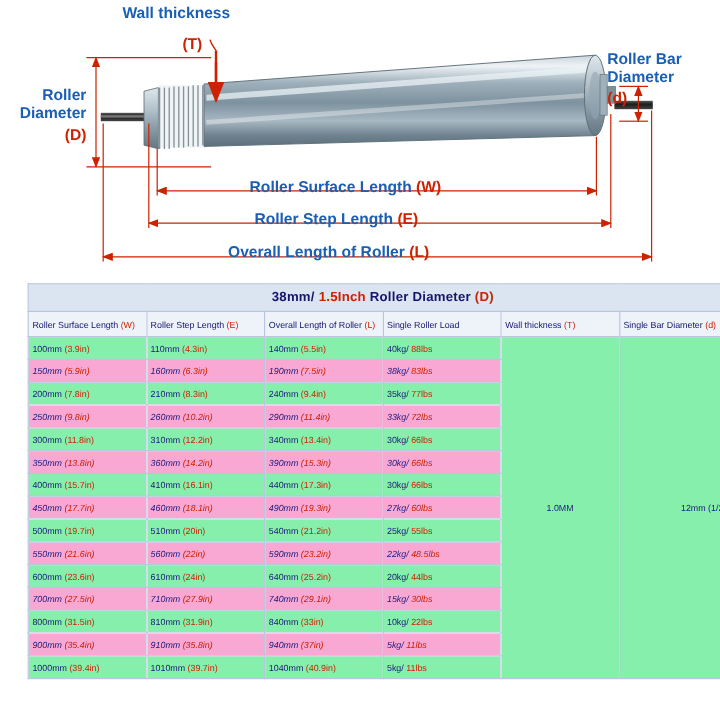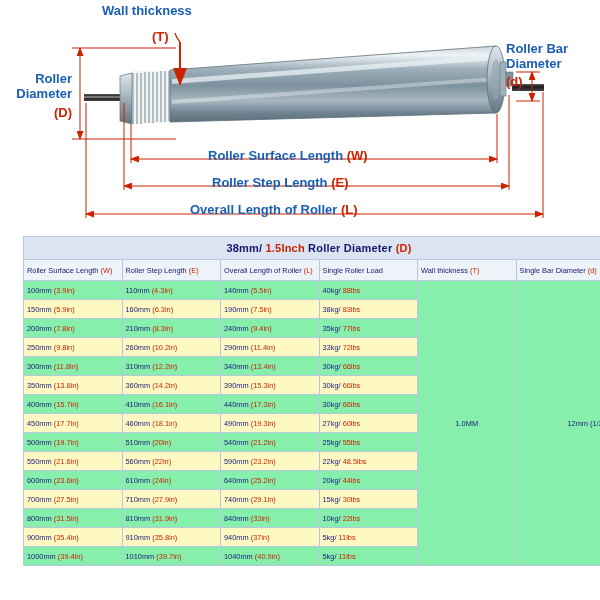--- a/index.html
+++ b/index.html
@@ -53,21 +53,21 @@
   }
   th.title .dred{color:#cc2200;}
   td.hdr{
     background:#eef3fa;
     color:#15156e;
     font-size:7.4px;
     font-weight:normal;
     height:18px;
   }
   td.hdr .v{color:#cc2200;}
-  tr.alt td{background:#fef9c3;}
+  tr.alt td{background:#f9a8d4;font-style:italic;}
   tr.plain td{background:#86efac;}
   .inch{color:#cc2200;}
   .lbs{color:#cc2200;}
 </style>
 </head>
 <body>
 
 <div id="diagram">
   <svg width="600" height="232" viewBox="0 0 600 232">
     <defs>

